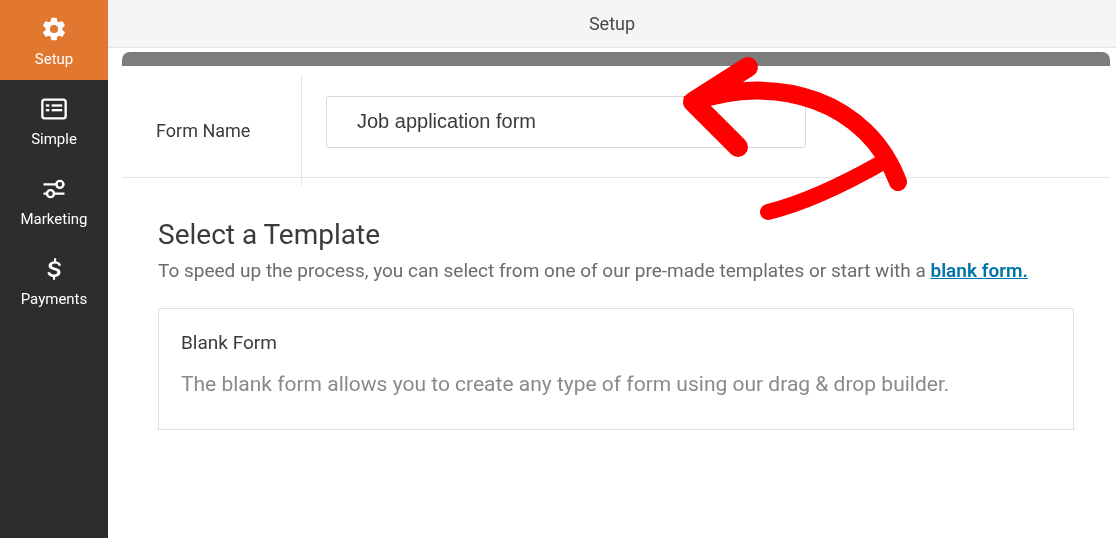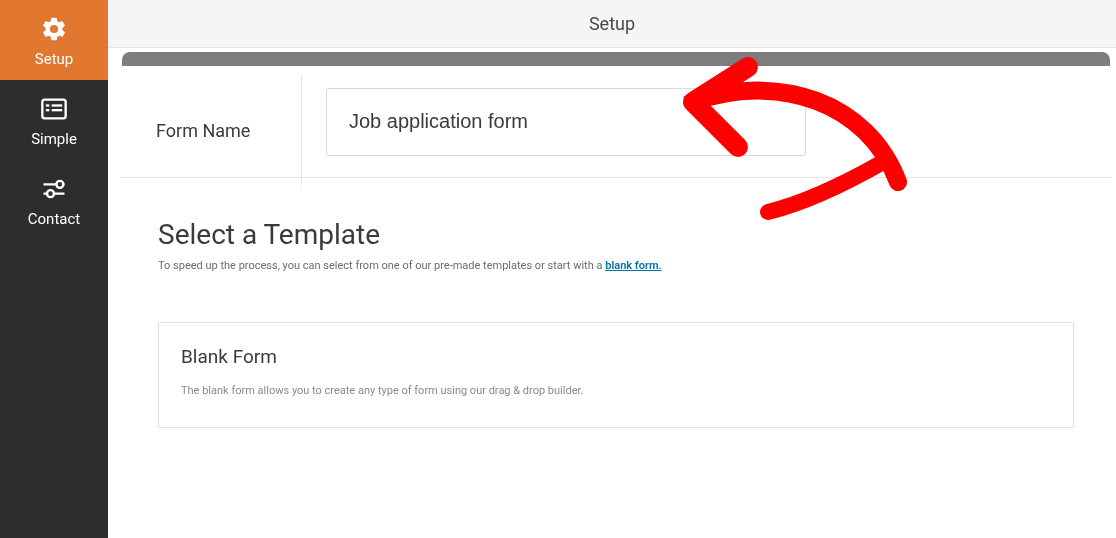--- a/index.html
+++ b/index.html
@@ -102,43 +102,43 @@
       margin-top: 18px;
     }
     .formname-input-cell {
       flex: 1;
       padding: 0 24px;
       display: flex;
       align-items: center;
     }
     .formname-input {
       width: 480px;
-      height: 68px;
+      height: 52px;
       font-size: 20px;
       color: #3b3b3b;
-      padding: 0 22px;
+      padding: 0 30px;
       border: 1px solid #d9d9d9;
       border-radius: 3px;
       outline: none;
     }
 
     
     .template-section {
       padding: 40px 36px 0 36px;
     }
     .template-heading {
       font-size: 28px;
       color: #3b3b3b;
       font-weight: 400;
       margin-bottom: 8px;
     }
     .template-desc {
-      font-size: 11px;
+      font-size: 19px;
       color: #6c6c6c;
-      margin-bottom: 50px;
+      margin-bottom: 26px;
     }
     .template-desc a {
       color: #0073aa;
       font-weight: 600;
       text-decoration: underline;
     }
     .template-grid {
       display: flex;
       gap: 24px;
     }
@@ -148,21 +148,21 @@
       padding: 22px 22px 28px 22px;
       cursor: pointer;
     }
     .template-card-title {
       font-size: 19px;
       color: #3b3b3b;
       font-weight: 400;
       margin-bottom: 14px;
     }
     .template-card-desc {
-      font-size: 11px;
+      font-size: 21px;
       color: #8a8a8a;
       line-height: 1.55;
     }
 
     
     .annotation {
       position: absolute;
       left: 530px;
       top: 52px;
       pointer-events: none;
@@ -196,24 +196,32 @@
   </div>
 
   <div class="sidebar-item">
     <span class="sidebar-icon">
       <svg viewBox="0 0 24 24" width="28" height="28">
           <path d="M3 7h12v2H3zM19 7h2v2h-2zM3 15h4v2H3zM11 15h10v2H11z"></path>
           <circle cx="17" cy="8" r="3" fill="none" stroke="#fff" stroke-width="2"></circle>
           <circle cx="9" cy="16" r="3" fill="none" stroke="#fff" stroke-width="2"></circle>
         </svg>
     </span>
-    <span class="sidebar-label">Contact</span>
-  </div>
-
-
+    <span class="sidebar-label">Marketing</span>
+  </div>
+
+
+  <div class="sidebar-item">
+    <span class="sidebar-icon">
+      <svg viewBox="0 0 24 24" width="26" height="26">
+          <path d="M12 2v3c-2.8 0-5 1.6-5 4 0 2.2 1.8 3.2 4.5 3.9 2.4.6 3.5 1.1 3.5 2.1 0 1-.9 2-3 2s-3.5-1-3.5-2H6c0 2.4 2 4 5 4.3V22h2v-2.7c3-.3 5-1.9 5-4.3 0-2.6-2.3-3.5-5-4.2-2.2-.5-3-1-3-1.8 0-1 1-2 3-2 1.8 0 3 .8 3 2h2.5c0-2.3-2-3.8-4.5-4V2h-2z"></path>
+        </svg>
+    </span>
+    <span class="sidebar-label">Payments</span>
+  </div>
 
 </nav>
 
 <div class="main">
 
   <div class="header">
     <span>Setup</span>
   </div>
 
   <div class="dark-band"></div>

